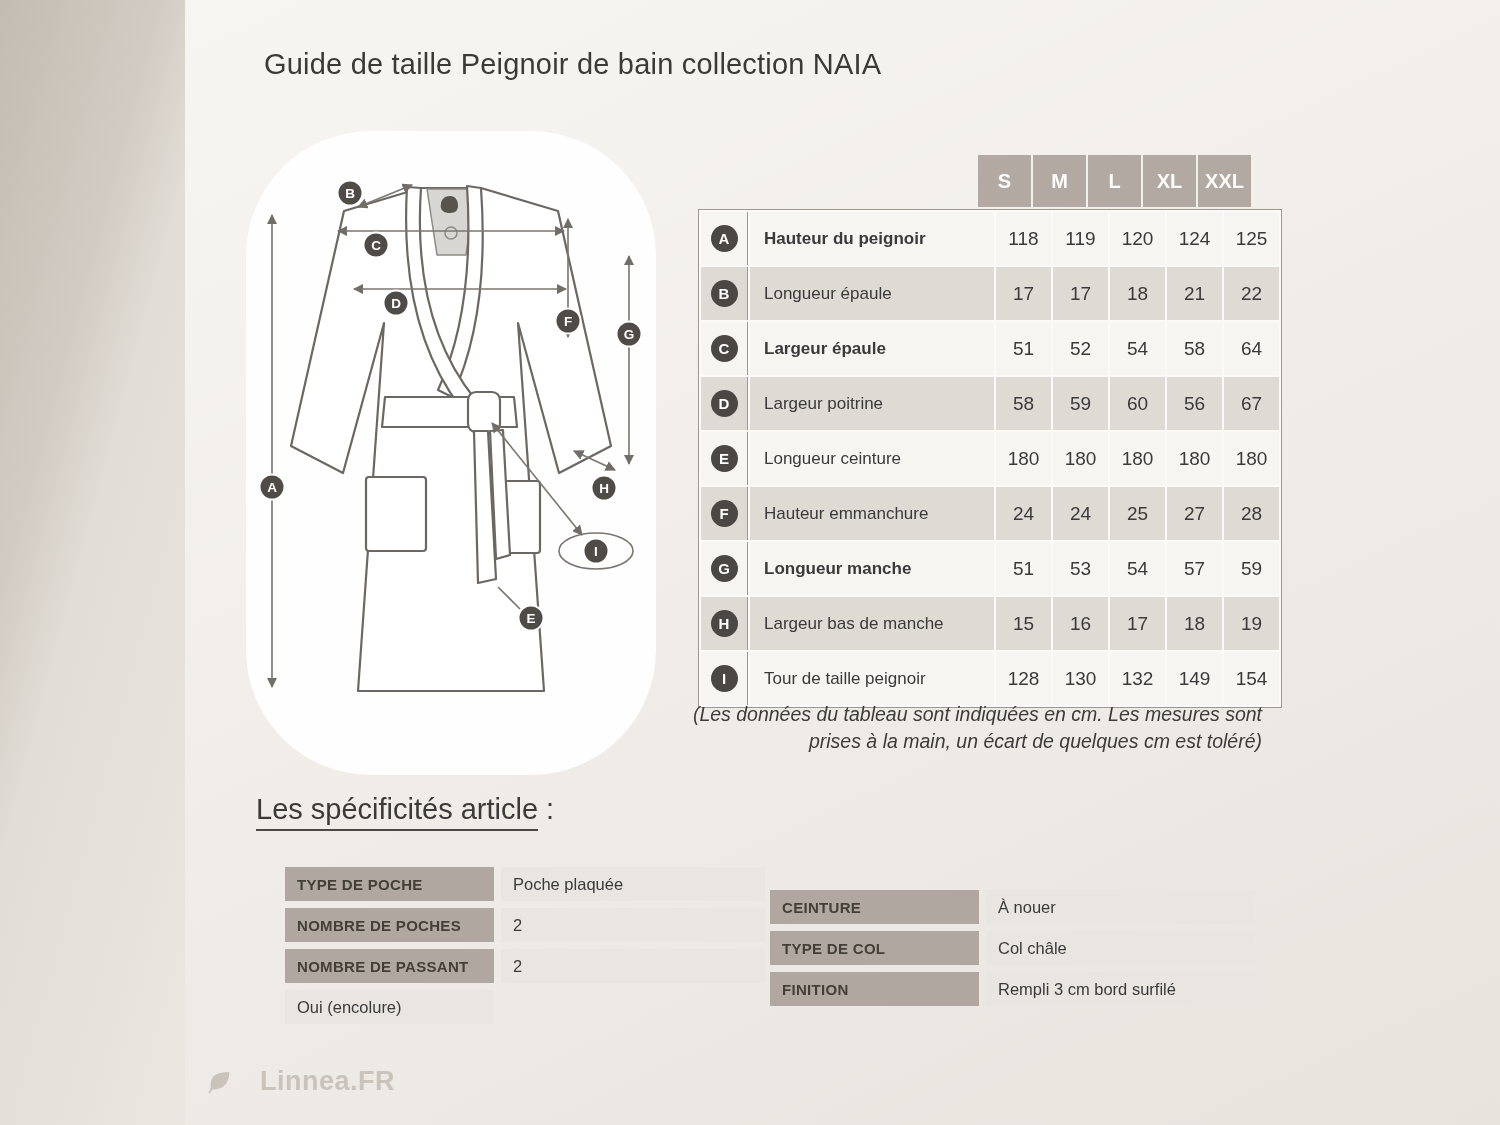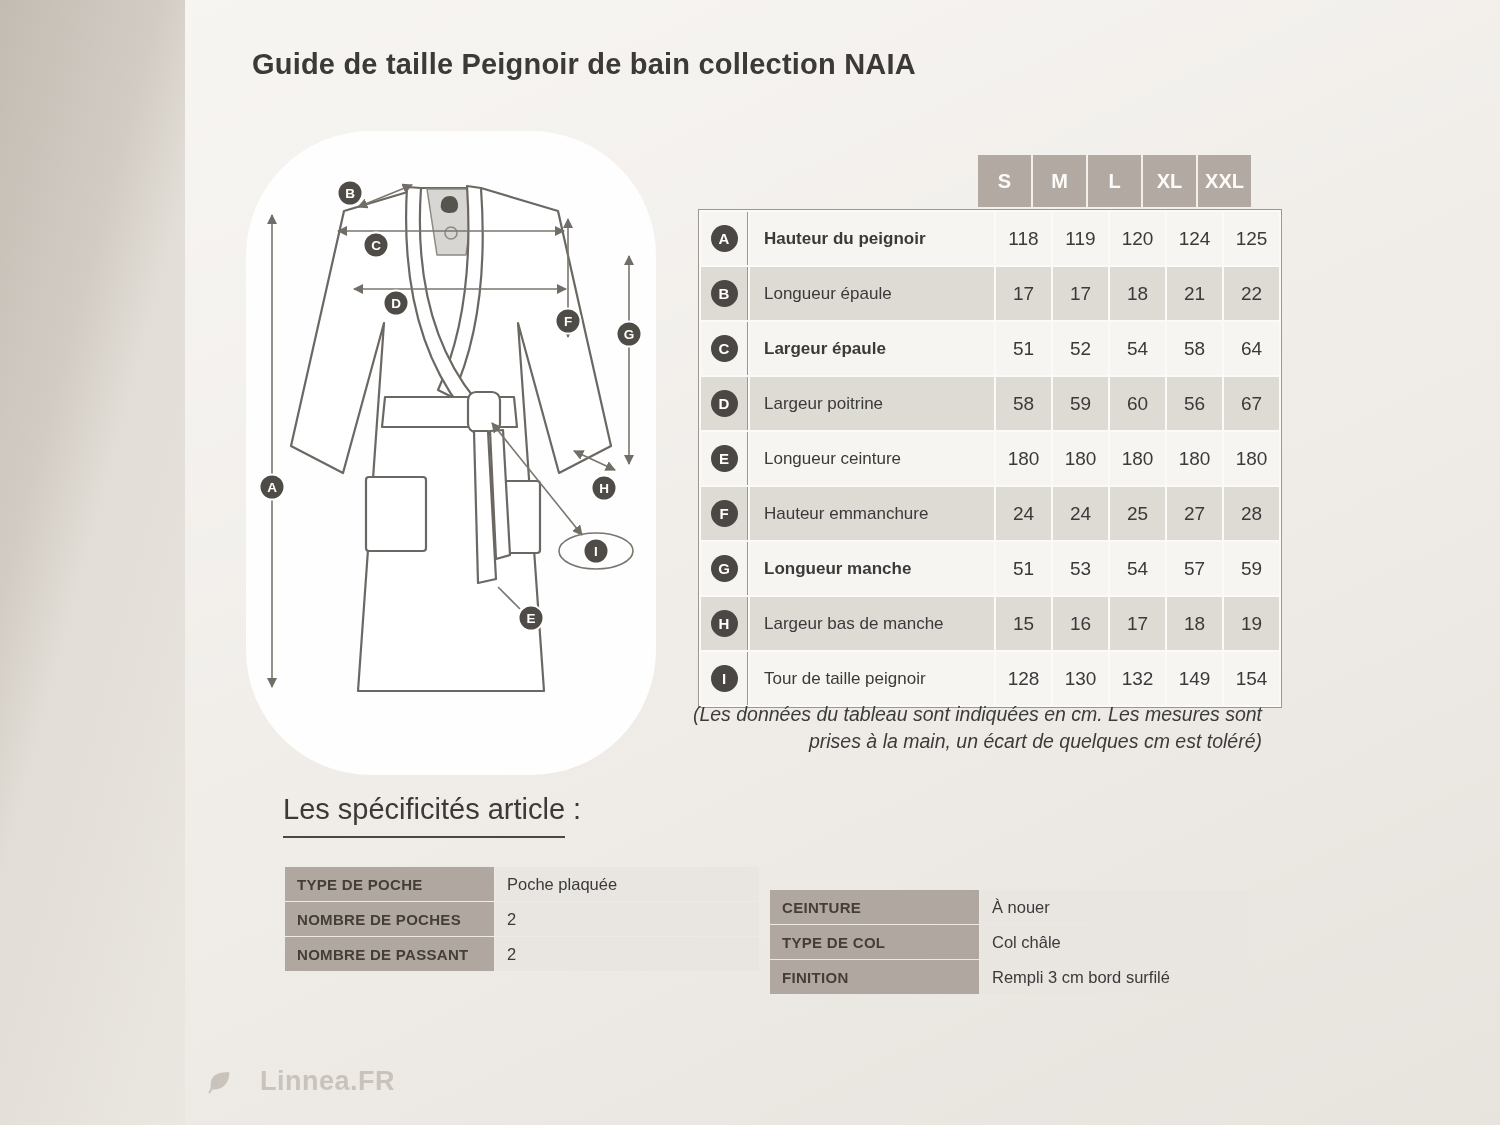--- a/index.html
+++ b/index.html
@@ -5,21 +5,21 @@
   html,body{margin:0;padding:0;background:#aea79e;}
   #stage{
     position:relative;width:1500px;height:1125px;overflow:hidden;
     font-family:"Liberation Sans","DejaVu Sans",sans-serif;
     background:linear-gradient(105deg,#c3bcb3 0%,#d2ccc4 9%,#e2ddd6 13%,#efece7 35%,#f4f2ee 65%,#eae6e0 100%);
   }
   #content-panel{
     position:absolute;left:185px;top:0;width:1315px;height:1125px;
     background:linear-gradient(155deg,#f7f5f2 0%,#f1eeea 45%,#e7e3dd 100%);
   }
-  .title{position:absolute;left:252px;top:48px;font-size:29px;font-weight:700;color:#3b3a38;letter-spacing:.2px;}
+  .title{position:absolute;left:264px;top:48px;font-size:29px;font-weight:400;color:#3b3a38;letter-spacing:.2px;}
 
   
   #robe-panel{position:absolute;left:246px;top:131px;width:410px;height:644px;background:#fefefe;border-radius:125px;}
   #robe-panel svg{display:block;width:100%;height:100%;}
 
   
   .size-header{position:absolute;left:978px;top:155px;display:flex;gap:2px;}
   .hcell{width:53px;height:52px;background:#b2aaa2;color:#fcfbf9;font-weight:700;font-size:20px;
          display:flex;align-items:center;justify-content:center;}
   #size-body-wrap{position:absolute;left:698px;top:209px;border:1px solid #9d978f;background:#fbfaf8;}
@@ -30,22 +30,22 @@
   td.c-val{width:53px;height:51px;text-align:center;vertical-align:middle;font-size:19px;color:#3a3a3a;}
   tr.r-light td{background:#f7f5f2;}
   tr.r-dark td{background:#dedad4;}
   .tbadge{width:27px;height:27px;border-radius:50%;background:#4a4744;color:#fff;font-weight:700;font-size:15px;
           display:inline-flex;align-items:center;justify-content:center;}
   .note{position:absolute;left:692px;top:701px;width:570px;text-align:right;font-style:italic;
         font-size:19.5px;line-height:1.38;color:#3c3b39;}
 
   
   .spec-heading{position:absolute;left:256px;top:793px;font-size:29px;color:#3b3a38;}
-  .spec-heading .u{display:inline-block;border-bottom:2px solid #4a4845;padding-bottom:10px;margin-left:27px;}
-  .spec-table{position:absolute;display:grid;gap:1px;}
+  .spec-heading .u{display:inline-block;border-bottom:2px solid #4a4845;padding-bottom:3px;}
+  .spec-table{position:absolute;display:grid;gap:7px;}
   #spec-left{left:285px;top:867px;grid-template-columns:209px 264px;}
   #spec-right{left:770px;top:890px;grid-template-columns:209px 269px;}
   .sl{background:#b0a8a0;color:#433e37;font-weight:700;font-size:15px;letter-spacing:.3px;
       display:flex;align-items:center;padding-left:12px;height:34px;}
   .sv{background:#e9e6e1;color:#3a3a3a;font-size:16.5px;display:flex;align-items:center;padding-left:12px;height:34px;}
 
   .watermark{position:absolute;left:206px;top:1066px;display:flex;align-items:center;gap:26px;
              color:#c9c3bb;font-size:27px;font-weight:700;letter-spacing:.5px;}
 </style>
 </head>
@@ -239,20 +239,21 @@
     <span class="u">Les spécificités article</span><span> :</span>
   </div>
 
   <div id="spec-left" class="spec-table">
     <div class="sl">TYPE DE POCHE</div>
     <div class="sv">Poche plaquée</div>
     <div class="sl">NOMBRE DE POCHES</div>
     <div class="sv">2</div>
     <div class="sl">NOMBRE DE PASSANT</div>
     <div class="sv">2</div>
+    <div class="sv">Oui (encolure)</div>
   </div>
 
   <div id="spec-right" class="spec-table">
     <div class="sl">CEINTURE</div>
     <div class="sv">À nouer</div>
     <div class="sl">TYPE DE COL</div>
     <div class="sv">Col châle</div>
     <div class="sl">FINITION</div>
     <div class="sv">Rempli 3 cm bord surfilé</div>
   </div>

